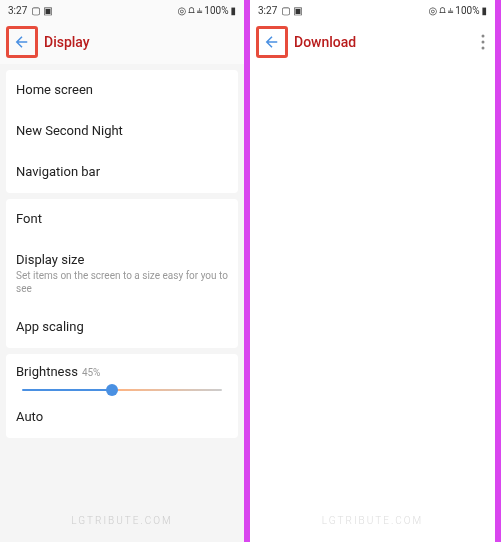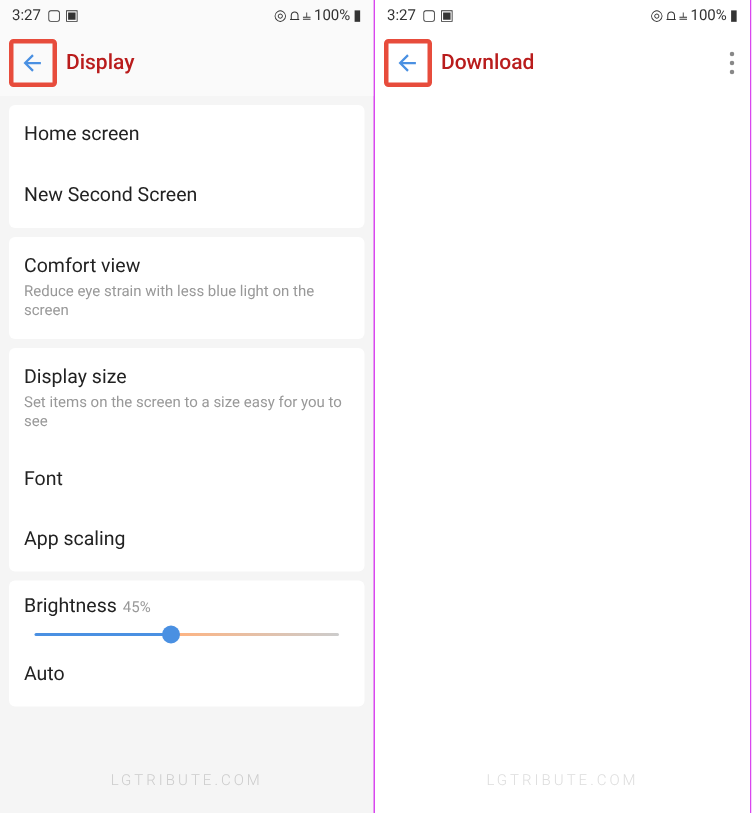--- a/index.html
+++ b/index.html
@@ -9,21 +9,21 @@
       display: flex;
       width: 501px;
       height: 542px;
     }
     .phone {
       width: 250px;
       height: 542px;
       background: #f5f5f5;
       position: relative;
       overflow: hidden;
-      border-right: 1px solid #d946ef;
+      border-right: 6px solid #d946ef;
     }
     .phone2 {
       width: 251px;
       background: #fff;
     }
     .status-bar {
       height: 20px;
       background: #fafafa;
       display: flex;
       justify-content: space-between;
@@ -196,39 +196,38 @@
         </svg>
     </div>
     <div class="header-title">Display</div>
   </div>
 
   <div class="card">
     <div class="row">
         <div class="row-title">Home screen</div>
       </div>
     <div class="row">
-        <div class="row-title">New Second Screen</div>
-      </div>
-  </div>
-
-  <div class="card">
-    <div class="row">
-      <div class="row-title">Comfort view</div>
-      <div class="row-sub">Reduce eye strain with less blue light on the screen</div>
-    </div>
-  </div>
-
-  <div class="card">
+        <div class="row-title">New Second Night</div>
+      </div>
+    <div class="row">
+        <div class="row-title">Navigation bar</div>
+      </div>
+  </div>
+
+  <div class="card">
+  </div>
+
+  <div class="card">
+    <div class="row">
+        <div class="row-title">Font</div>
+      </div>
     <div class="row">
       <div class="row-title">Display size</div>
       <div class="row-sub">Set items on the screen to a size easy for you to see</div>
     </div>
-    <div class="row">
-        <div class="row-title">Font</div>
-      </div>
     <div class="row">
         <div class="row-title">App scaling</div>
       </div>
   </div>
 
   <div class="card">
     <div class="brightness-row">
       <div class="brightness-label">
         <span class="row-title">Brightness</span>
         <span class="brightness-val">45%</span>

